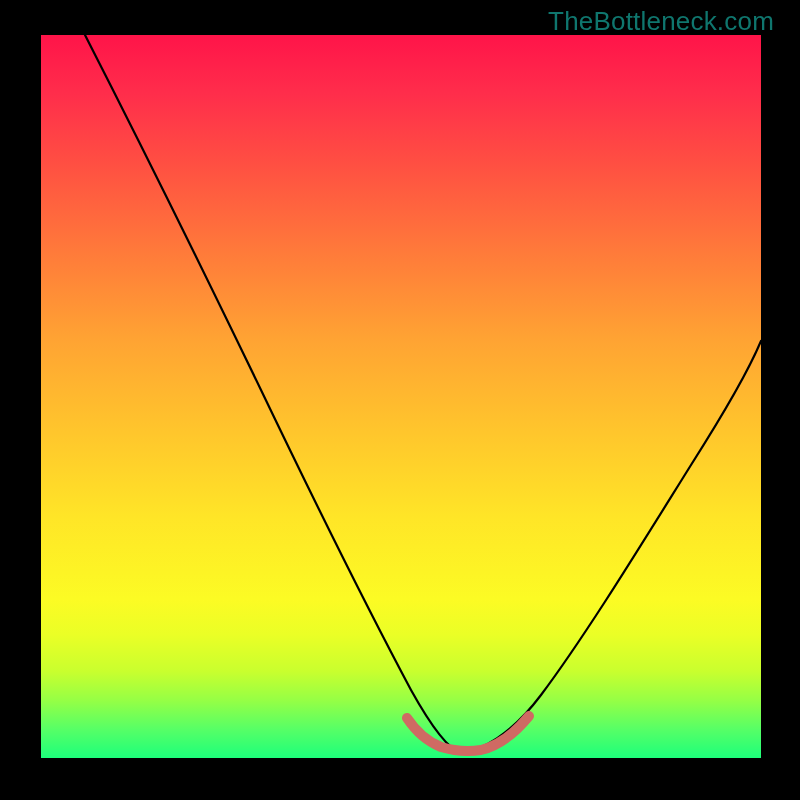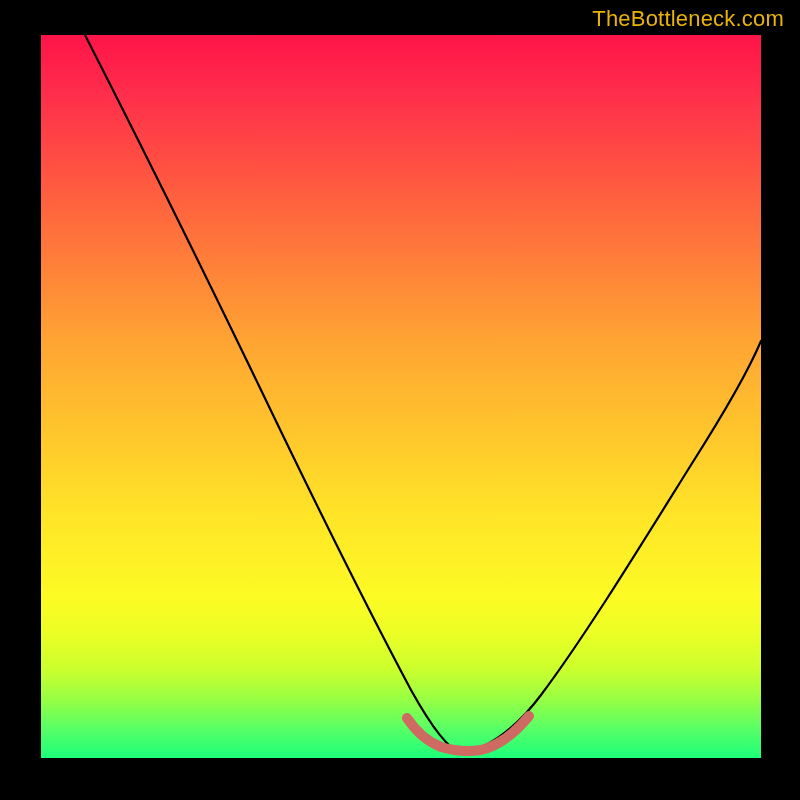--- a/index.html
+++ b/index.html
@@ -13,23 +13,23 @@
   }
   .frame {
     position: relative;
     width: 800px;
     height: 800px;
     background: #000;
   }
   .watermark {
     position: absolute;
     top: 6px;
-    right: 16px;
-    color: #eab308;
-    font-size: 22px;
+    right: 26px;
+    color: #0f766e;
+    font-size: 26px;
     font-weight: 500;
     letter-spacing: 0.2px;
     z-index: 5;
   }
   .plot-clip {
     position: absolute;
     left: 41px;
     top: 35px;
     width: 720px;
     height: 723px;

